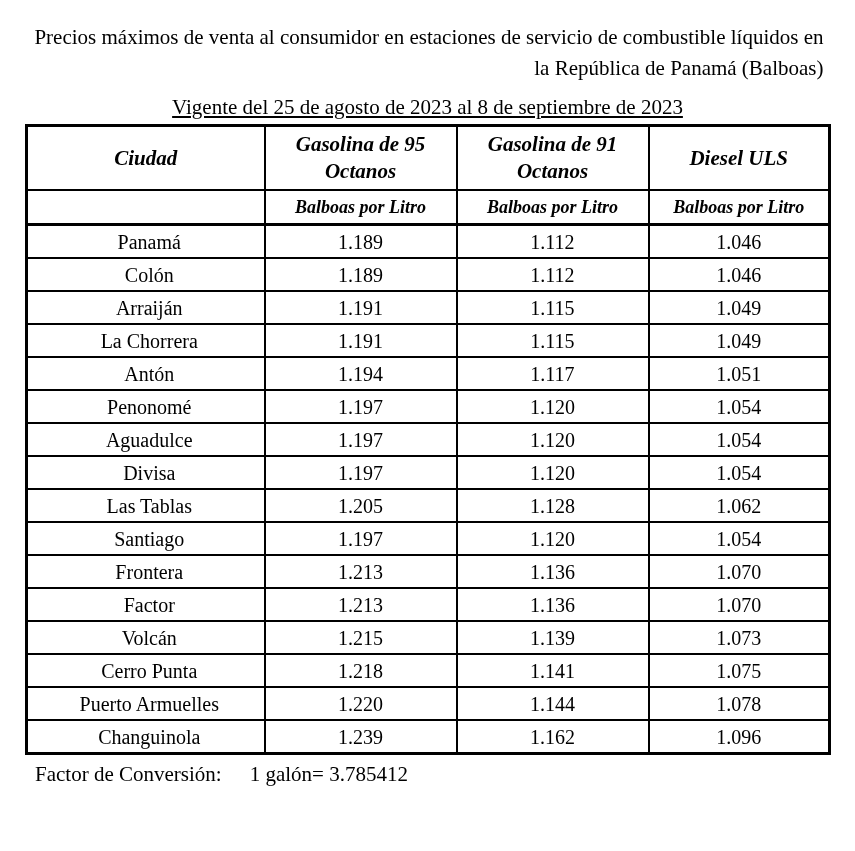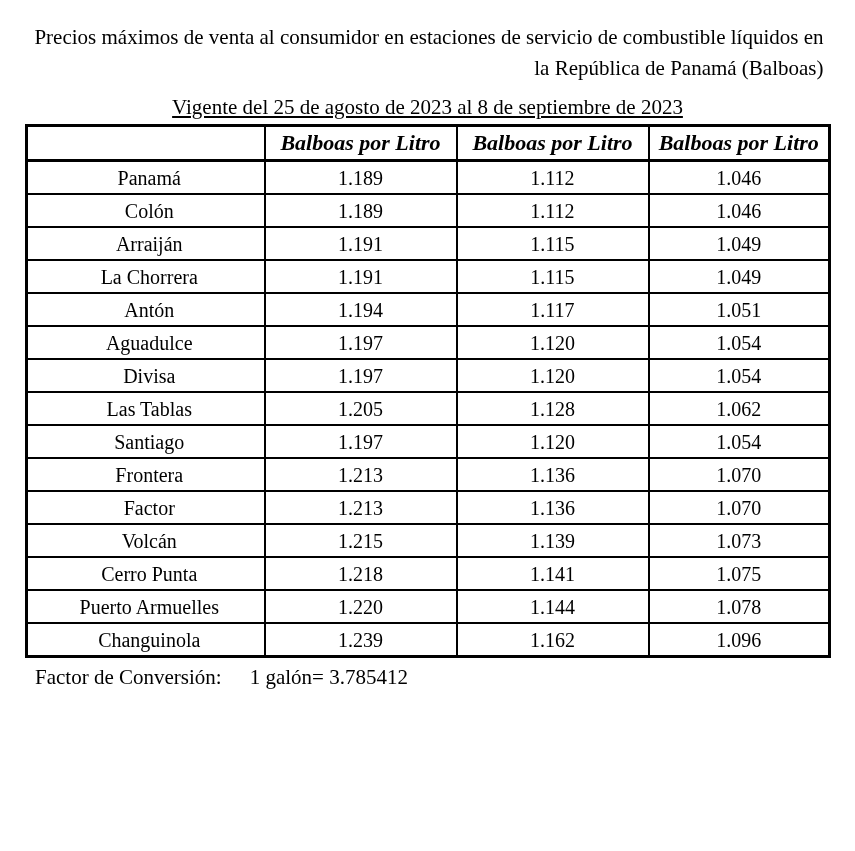--- a/index.html
+++ b/index.html
@@ -49,21 +49,21 @@
     height: 62px;
     font-size: 21px;
     font-style: italic;
     font-weight: bold;
     text-align: center;
     line-height: 27px;
     padding: 0 14px;
   }
   .price-table thead tr.unit-header th {
     height: 32px;
-    font-size: 22px;
+    font-size: 18px;
     font-style: italic;
     font-weight: bold;
     text-align: center;
     padding: 0;
     border-bottom: 3px solid #000000;
   }
   .price-table tbody td {
     height: 31px;
     font-size: 20px;
     text-align: center;
@@ -92,20 +92,26 @@
   <div class="subtitle">Vigente del 25 de agosto de 2023 al 8 de septiembre de 2023</div>
 
   <table class="price-table">
     <colgroup>
       <col style="width:238px">
       <col style="width:192px">
       <col style="width:192px">
       <col style="width:181px">
     </colgroup>
     <thead>
+      <tr class="main-header">
+        <th>Ciudad</th>
+        <th>Gasolina de 95 Octanos</th>
+        <th>Gasolina de 91 Octanos</th>
+        <th>Diesel ULS</th>
+      </tr>
       <tr class="unit-header">
         <th></th>
         <th>Balboas por Litro</th>
         <th>Balboas por Litro</th>
         <th>Balboas por Litro</th>
       </tr>
     </thead>
     <tbody>
       <tr>
         <td class="city">Panamá</td>
@@ -131,20 +137,26 @@
         <td>1.115</td>
         <td>1.049</td>
       </tr>
       <tr>
         <td class="city">Antón</td>
         <td>1.194</td>
         <td>1.117</td>
         <td>1.051</td>
       </tr>
       <tr>
+        <td class="city">Penonomé</td>
+        <td>1.197</td>
+        <td>1.120</td>
+        <td>1.054</td>
+      </tr>
+      <tr>
         <td class="city">Aguadulce</td>
         <td>1.197</td>
         <td>1.120</td>
         <td>1.054</td>
       </tr>
       <tr>
         <td class="city">Divisa</td>
         <td>1.197</td>
         <td>1.120</td>
         <td>1.054</td>

